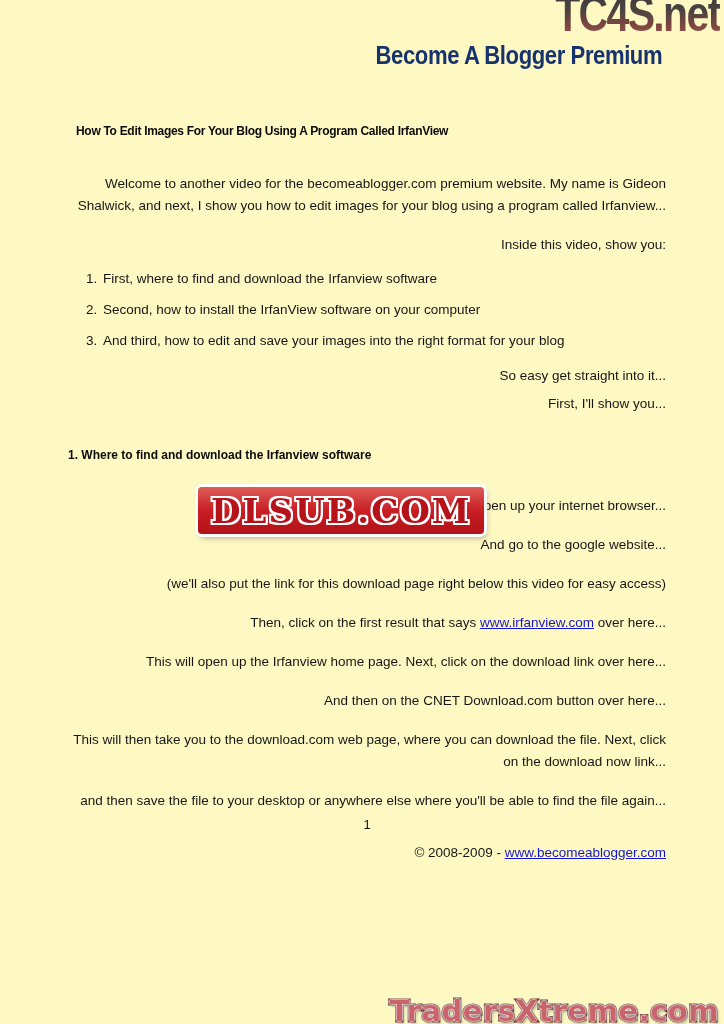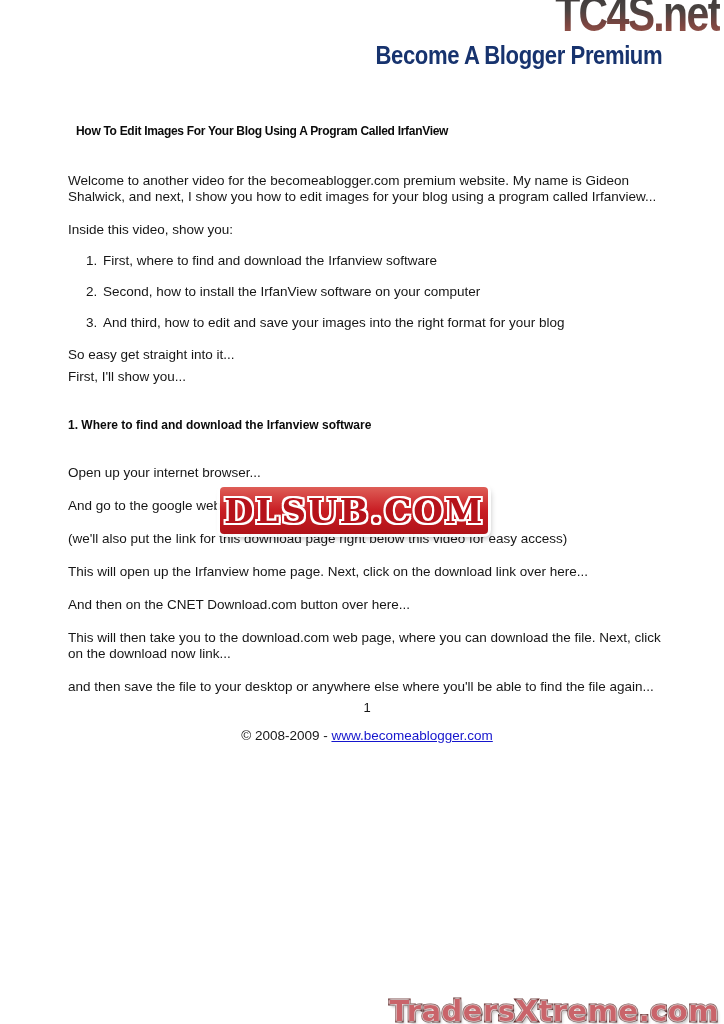--- a/index.html
+++ b/index.html
@@ -1,18 +1,18 @@
 <!DOCTYPE html>
 <html style="--brand_blue: #17336e; --link_blue: #1515cd; --dlsub_red: #b5121a; --traders_red: #c9646a;"><head>
 <meta charset="utf-8">
 <style>
   html,body { margin:0; padding:0; background:#888; }
   .page {
     position:relative; width:724px; height:1024px; margin:0 auto;
-    background:#ffffff; overflow:hidden;
+    background:#fef9c3; overflow:hidden;
     font-family:"Liberation Sans", sans-serif;
   }
   .content { position:absolute; inset:0; padding:0 58px 0 68px; }
 
   
   .tc4s {
     position:absolute; top:-11px; right:4px;
     font-family:"Liberation Sans", sans-serif; font-weight:bold;
     font-size:50px; line-height:50px; letter-spacing:-2px;
     transform:scaleX(0.82); transform-origin:right top;
@@ -25,54 +25,54 @@
     font-weight:bold; font-size:26px; line-height:28px; letter-spacing:-0.5px;
     transform:scaleX(0.85); transform-origin:right center;
     color:var(--brand_blue,#17336e); white-space:nowrap;
   }
 
   h1.title {
     margin:8px; padding-top:111px; max-width:620px;
     font-size:12px; line-height:24px; letter-spacing:-0.3px;
     color:#0a0a0a; font-weight:bold;
   }
-  .p { margin:17px 0 0; font-size:13.5px; line-height:16px; color:#161616; }
+  .p { margin:17px 0 0; font-size:13.5px; line-height:22px; color:#161616;text-align:right; }
   .mt30 { margin-top:30px; }
   .mt32 { margin-top:32px; }
   .mt16 { margin-top:16px; }
   .mt18 { margin-top:6px; }
 
   .list { margin:3px 0 0 18px; }
   .list-item { display:flex; margin-top:14px; font-size:13.5px; line-height:17px; color:#161616; }
   .list-item .num { width:17px; flex:0 0 auto; }
 
   h2.section-heading {
     margin:30px 0 0; font-size:12px; line-height:20px;
     color:#0a0a0a; font-weight:bold;
   }
 
   a.doclink, .doclink {
     color:var(--link_blue,#1515cd); text-decoration:underline; cursor:pointer;
   }
 
   .dlsub {
-    position:absolute; left:220px; top:487px; height:47px;
-    display:flex; align-items:center; padding:0 4px;
+    position:absolute; left:198px; top:487px; height:47px;
+    display:flex; align-items:center; padding:0 13px;
     background:linear-gradient(180deg,#de5e57 0%,#c91e24 50%,#b01218 100%);
     border-radius:4px;
     box-shadow:0 0 0 3px rgba(255,255,255,0.95), 2px 4px 6px rgba(0,0,0,0.3);
     font-family:"DejaVu Serif", serif; font-weight:bold;
     font-size:34px; letter-spacing:2px; white-space:nowrap;
     color:var(--dlsub_red,#b5121a);
     text-shadow:-2px 0 0 #fff, 2px 0 0 #fff, 0 -2px 0 #fff, 0 2px 0 #fff,
                 -2px -2px 0 #fff, 2px 2px 0 #fff, -2px 2px 0 #fff, 2px -2px 0 #fff;
   }
 
   .page-number { margin:5px 0 0; text-align:center; font-size:13px; color:#161616; }
-  .copyright { margin:13px 0 0; text-align:center; font-size:13.5px; color:#161616; }
+  .copyright { margin:13px 0 0; text-align:right; font-size:13.5px; color:#161616; }
 
   .traders {
     position:absolute; right:5px; bottom:-4px;
     font-family:"DejaVu Sans", sans-serif; font-weight:bold;
     font-size:29px; letter-spacing:0.5px; white-space:nowrap;
     color:var(--traders_red,#c9646a);
     -webkit-text-stroke:3px #5d2424; paint-order:stroke fill;
     text-shadow:0 0 2px #fff, 0 0 2px #fff, 0 0 3px #fff, 2px 3px 3px rgba(0,0,0,0.25);
   }
 </style>
@@ -108,20 +108,21 @@
 
     <p class="p mt16">So easy get straight into it...</p>
     <p class="p mt18">First, I'll show you...</p>
 
     <h2 class="section-heading">1. Where to find and download the Irfanview software</h2>
 
     <p class="p mt30">Open up your internet browser...</p>
     <p class="p">And go to the google website...</p>
     <p class="p">(we'll also put the link for this download page right below this video for easy access)</p>
 
+    <p class="p"><span>Then, click on the first result that says </span><a class="doclink">www.irfanview.com</a><span> over here...</span></p>
 
     <p class="p">This will open up the Irfanview home page. Next, click on the download link over here...</p>
     <p class="p">And then on the CNET Download.com button over here...</p>
     <p class="p">This will then take you to the download.com web page, where you can download the file. Next, click on the download now link...</p>
     <p class="p">and then save the file to your desktop or anywhere else where you'll be able to find the file again...</p>
 
     <p class="page-number">1</p>
 
     <p class="copyright"><span>© 2008-2009 - </span><a class="doclink">www.becomeablogger.com</a></p>
 

